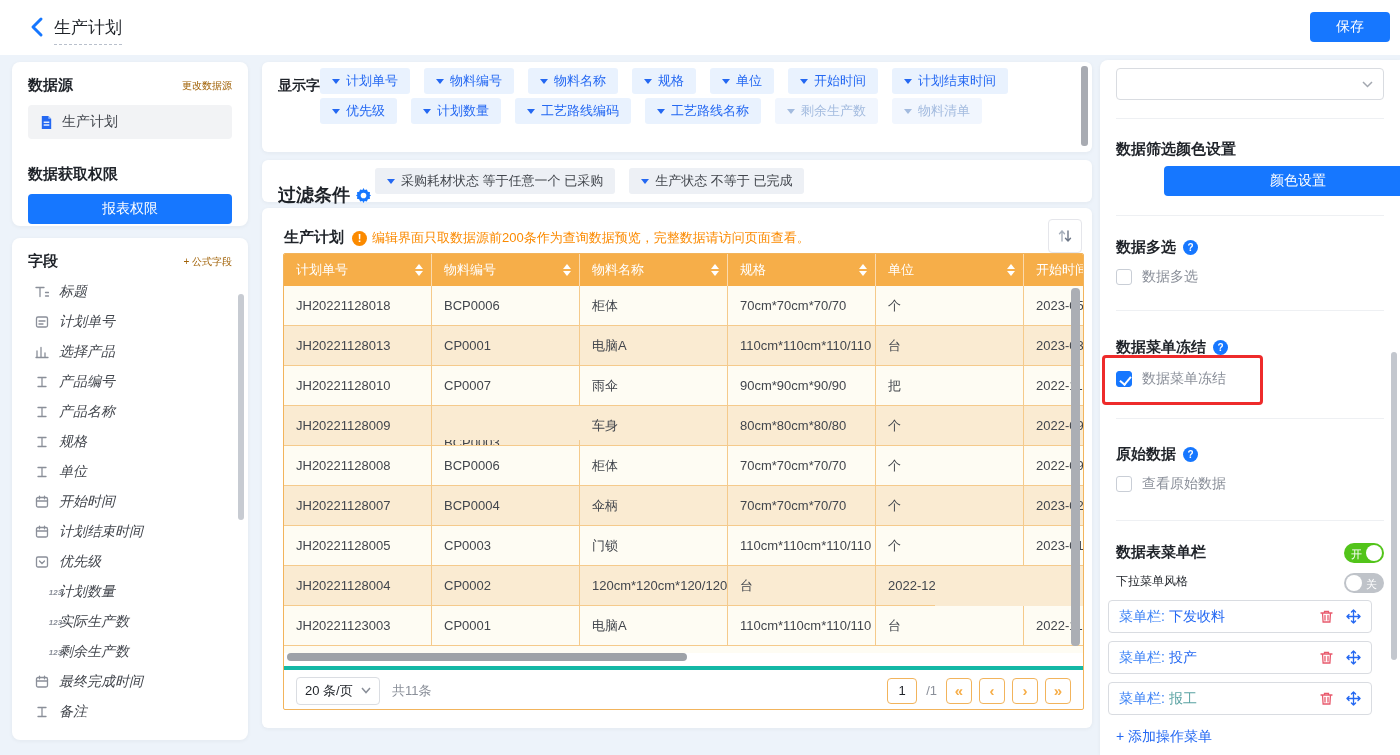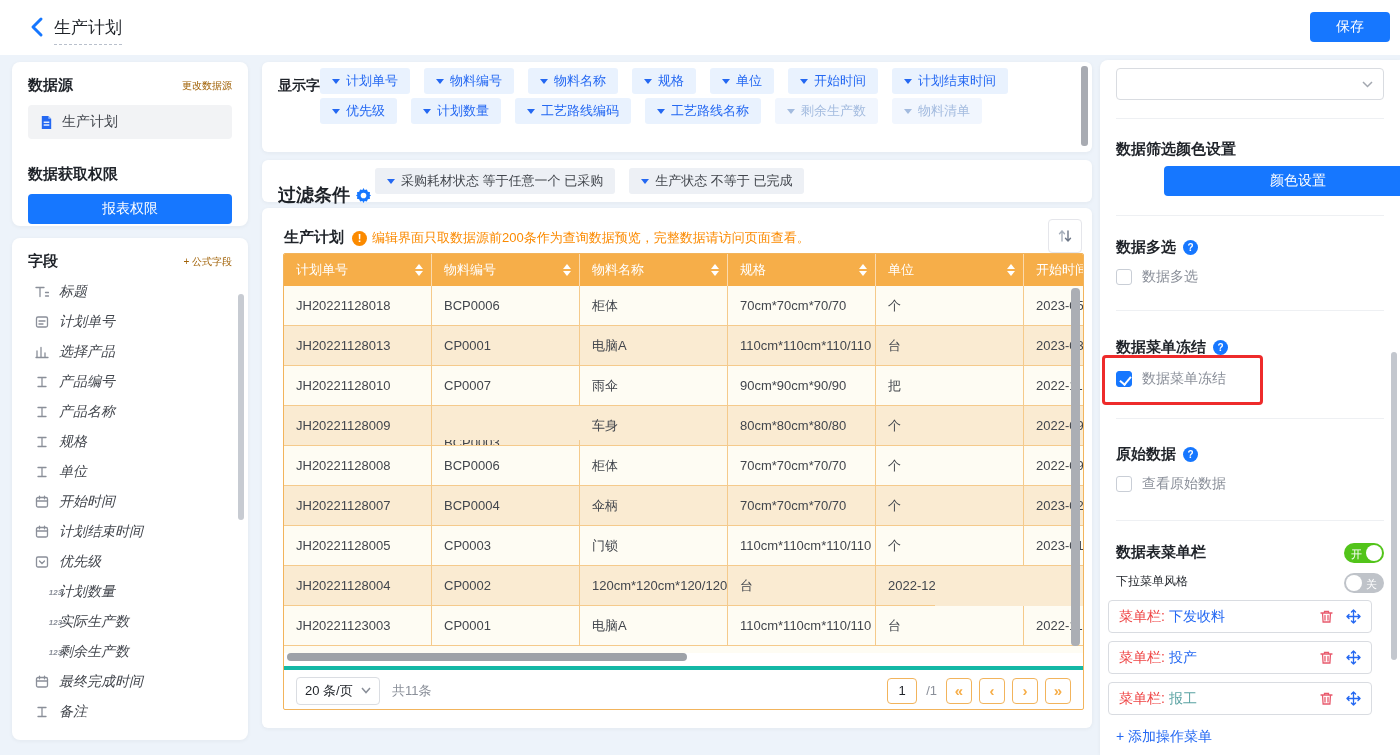--- a/index.html
+++ b/index.html
@@ -89,21 +89,21 @@
   .cb.checked::after { content:""; position:absolute; left:4.5px; top:1.5px; width:5px; height:9px; border:solid #fff; border-width:0 2px 2px 0; transform:rotate(40deg); }
   .redbox { position:absolute; left:2px; top:295px; width:161px; height:50px; border:3px solid #EE2B2B; border-radius:4px; pointer-events:none; }
   .toggle { width:40px; height:20px; border-radius:10px; position:relative; cursor:pointer; flex:none; }
   .toggle .knob { position:absolute; top:2px; width:16px; height:16px; border-radius:50%; background:#fff; }
   .toggle .t-lab { position:absolute; top:3.5px; font-size:11px; color:#fff; }
   .toggle.on { background:#52C41A; } .toggle.on .knob { right:2px; } .toggle.on .t-lab { left:7px; }
   .toggle.off { background:#BFC3C9; } .toggle.off .knob { left:2px; } .toggle.off .t-lab { right:7px; }
   .mrow { display:flex; justify-content:space-between; }
   .sub-label { font-size:12px; color:#1F2329; }
   .menu-item { position:absolute; left:8px; width:264px; height:33px; border:1px solid #D9DCE1; border-radius:4px; background:#fff; display:flex; align-items:center; padding:0 10px; gap:4px; font-size:14px; }
-  .mi-prefix { color:#ef4444; }
+  .mi-prefix { color:#3b82f6; }
   .mi-icons { margin-left:auto; display:flex; gap:12px; align-items:center; }
   .mi-icons span { cursor:pointer; display:flex; }
   .add-link { font-size:14px; color:#2468F2; cursor:pointer; }
   .rthumb { position:absolute; left:291px; top:292px; width:6px; height:308px; background:#C3C7CE; border-radius:3px; cursor:pointer; }
 </style>
 </head>
 <body>
 
 <div id="app">
 

